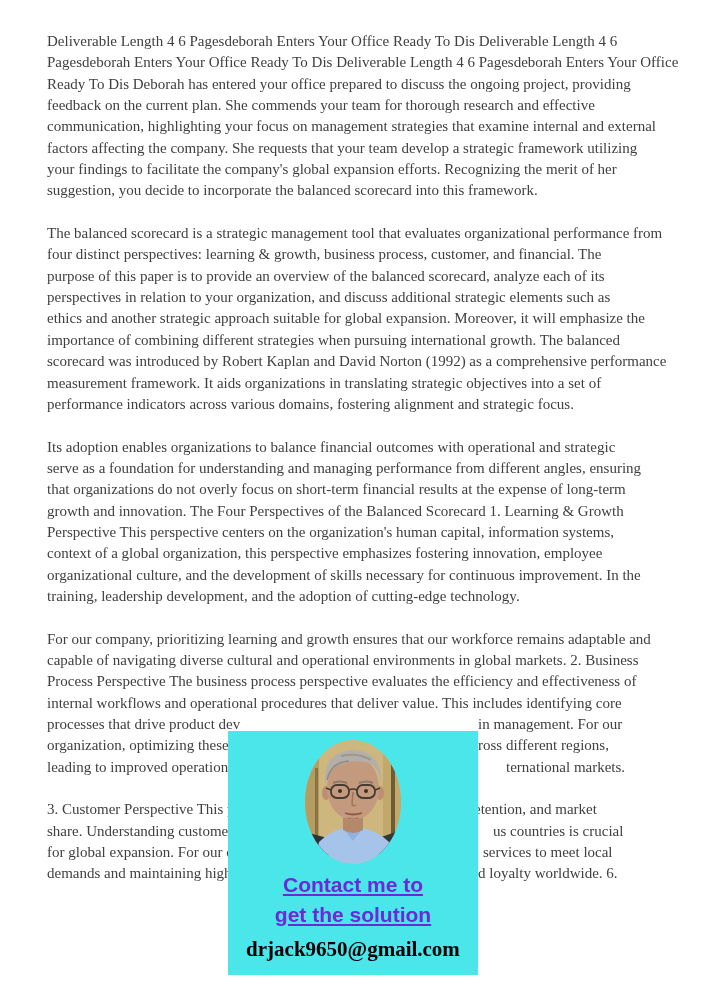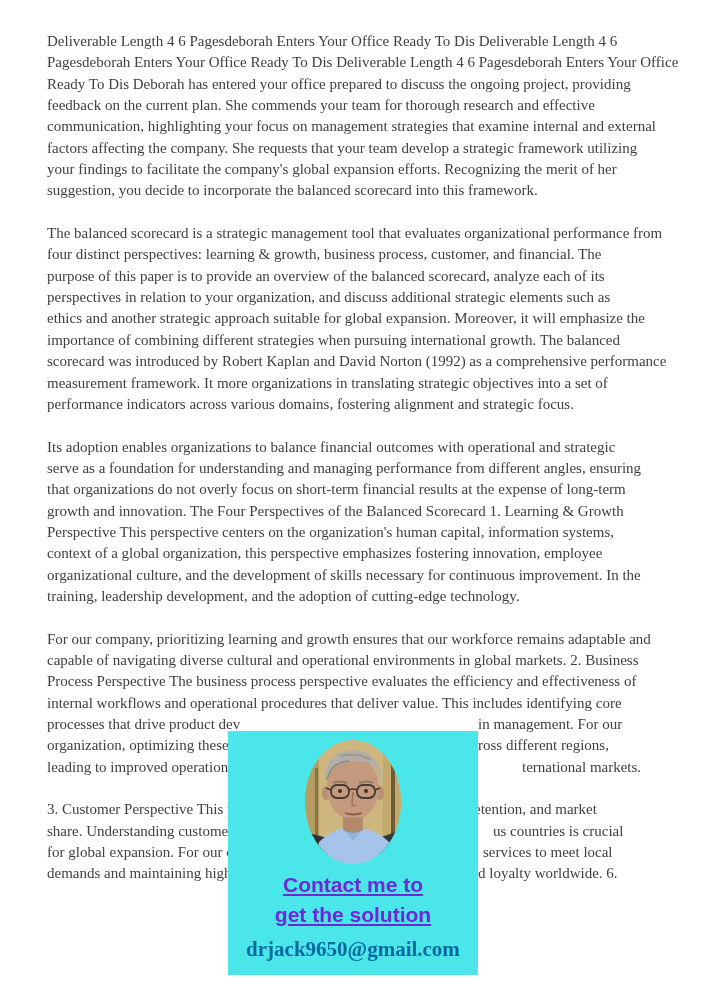--- a/index.html
+++ b/index.html
@@ -44,21 +44,21 @@
     color: #101010;
     text-align: center;
     margin-top: 6px;
   }
   .heading div { height: 30px; }
   .email {
     font-family: "Liberation Serif", serif;
     font-weight: bold;
     font-size: 21px;
     line-height: 26px;
-    color: #0369a1;
+    color: #000000;
     margin-top: 6px;
     text-align: center;
   }
 </style>
 </head>
 <body style="background: rgb(255, 255, 255);">
 
 <div id="doc" style="color: #404040;">
     <div class="para">
       <div class="line">Deliverable Length 4 6 Pagesdeborah Enters Your Office Ready To Dis Deliverable Length 4 6</div>
@@ -71,41 +71,41 @@
       <div class="line">suggestion, you decide to incorporate the balanced scorecard into this framework.</div>
     </div>
     <div class="para">
       <div class="line">The balanced scorecard is a strategic management tool that evaluates organizational performance from</div>
       <div class="line">four distinct perspectives: learning &amp; growth, business process, customer, and financial. The</div>
       <div class="line">purpose of this paper is to provide an overview of the balanced scorecard, analyze each of its</div>
       <div class="line">perspectives in relation to your organization, and discuss additional strategic elements such as</div>
       <div class="line">ethics and another strategic approach suitable for global expansion. Moreover, it will emphasize the</div>
       <div class="line">importance of combining different strategies when pursuing international growth. The balanced</div>
       <div class="line">scorecard was introduced by Robert Kaplan and David Norton (1992) as a comprehensive performance</div>
-      <div class="line">measurement framework. It more organizations in translating strategic objectives into a set of</div>
+      <div class="line">measurement framework. It aids organizations in translating strategic objectives into a set of</div>
       <div class="line">performance indicators across various domains, fostering alignment and strategic focus.</div>
     </div>
     <div class="para">
       <div class="line">Its adoption enables organizations to balance financial outcomes with operational and strategic</div>
       <div class="line">serve as a foundation for understanding and managing performance from different angles, ensuring</div>
       <div class="line">that organizations do not overly focus on short-term financial results at the expense of long-term</div>
       <div class="line">growth and innovation. The Four Perspectives of the Balanced Scorecard 1. Learning &amp; Growth</div>
       <div class="line">Perspective This perspective centers on the organization's human capital, information systems,</div>
       <div class="line">context of a global organization, this perspective emphasizes fostering innovation, employee</div>
       <div class="line">organizational culture, and the development of skills necessary for continuous improvement. In the</div>
       <div class="line">training, leadership development, and the adoption of cutting-edge technology.</div>
     </div>
     <div class="para">
       <div class="line">For our company, prioritizing learning and growth ensures that our workforce remains adaptable and</div>
       <div class="line">capable of navigating diverse cultural and operational environments in global markets. 2. Business</div>
       <div class="line">Process Perspective The business process perspective evaluates the efficiency and effectiveness of</div>
       <div class="line">internal workflows and operational procedures that deliver value. This includes identifying core</div>
       <div class="line"><span>processes that drive product dev</span><span class="frag-right" style="left: 431px;">in management. For our</span></div>
       <div class="line"><span>organization, optimizing these p</span><span class="frag-right" style="left: 431px;">ross different regions,</span></div>
-      <div class="line"><span>leading to improved operational</span><span class="frag-right" style="left: 431px; padding-left: 44px;">ternational markets.</span></div>
+      <div class="line"><span>leading to improved operational</span><span class="frag-right" style="left: 415px; padding-left: 44px;">ternational markets.</span></div>
     </div>
     <div class="para">
       <div class="line"><span>3. Customer Perspective This pe</span><span class="frag-right" style="left: 422px; text-align: center;">retention, and market</span></div>
       <div class="line"><span>share. Understanding customer</span><span class="frag-right" style="left: 446px;">us countries is crucial</span></div>
       <div class="line"><span>for global expansion. For our co</span><span class="frag-right" style="left: 436px;">services to meet local</span></div>
       <div class="line"><span>demands and maintaining high l</span><span class="frag-right" style="left: 431px;">d loyalty worldwide. 6.</span></div>
     </div>
   </div>
 
 <div id="card" style="background: rgb(74, 230, 233);">

